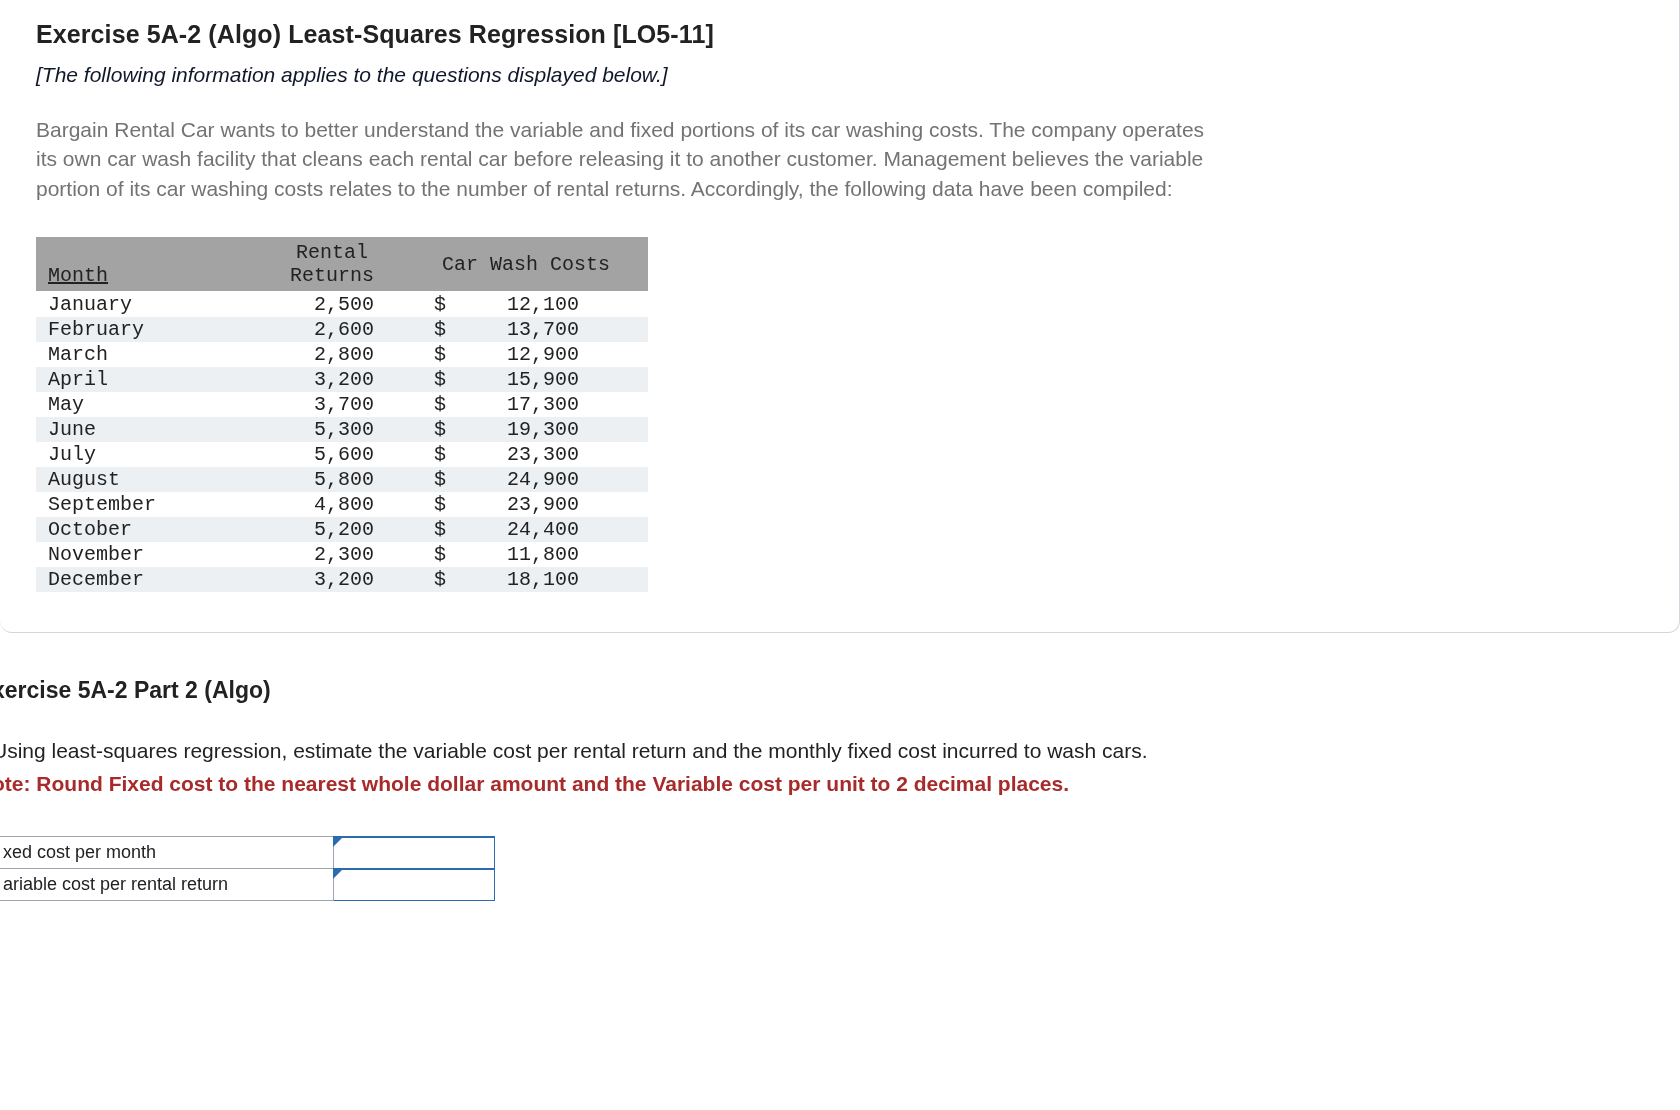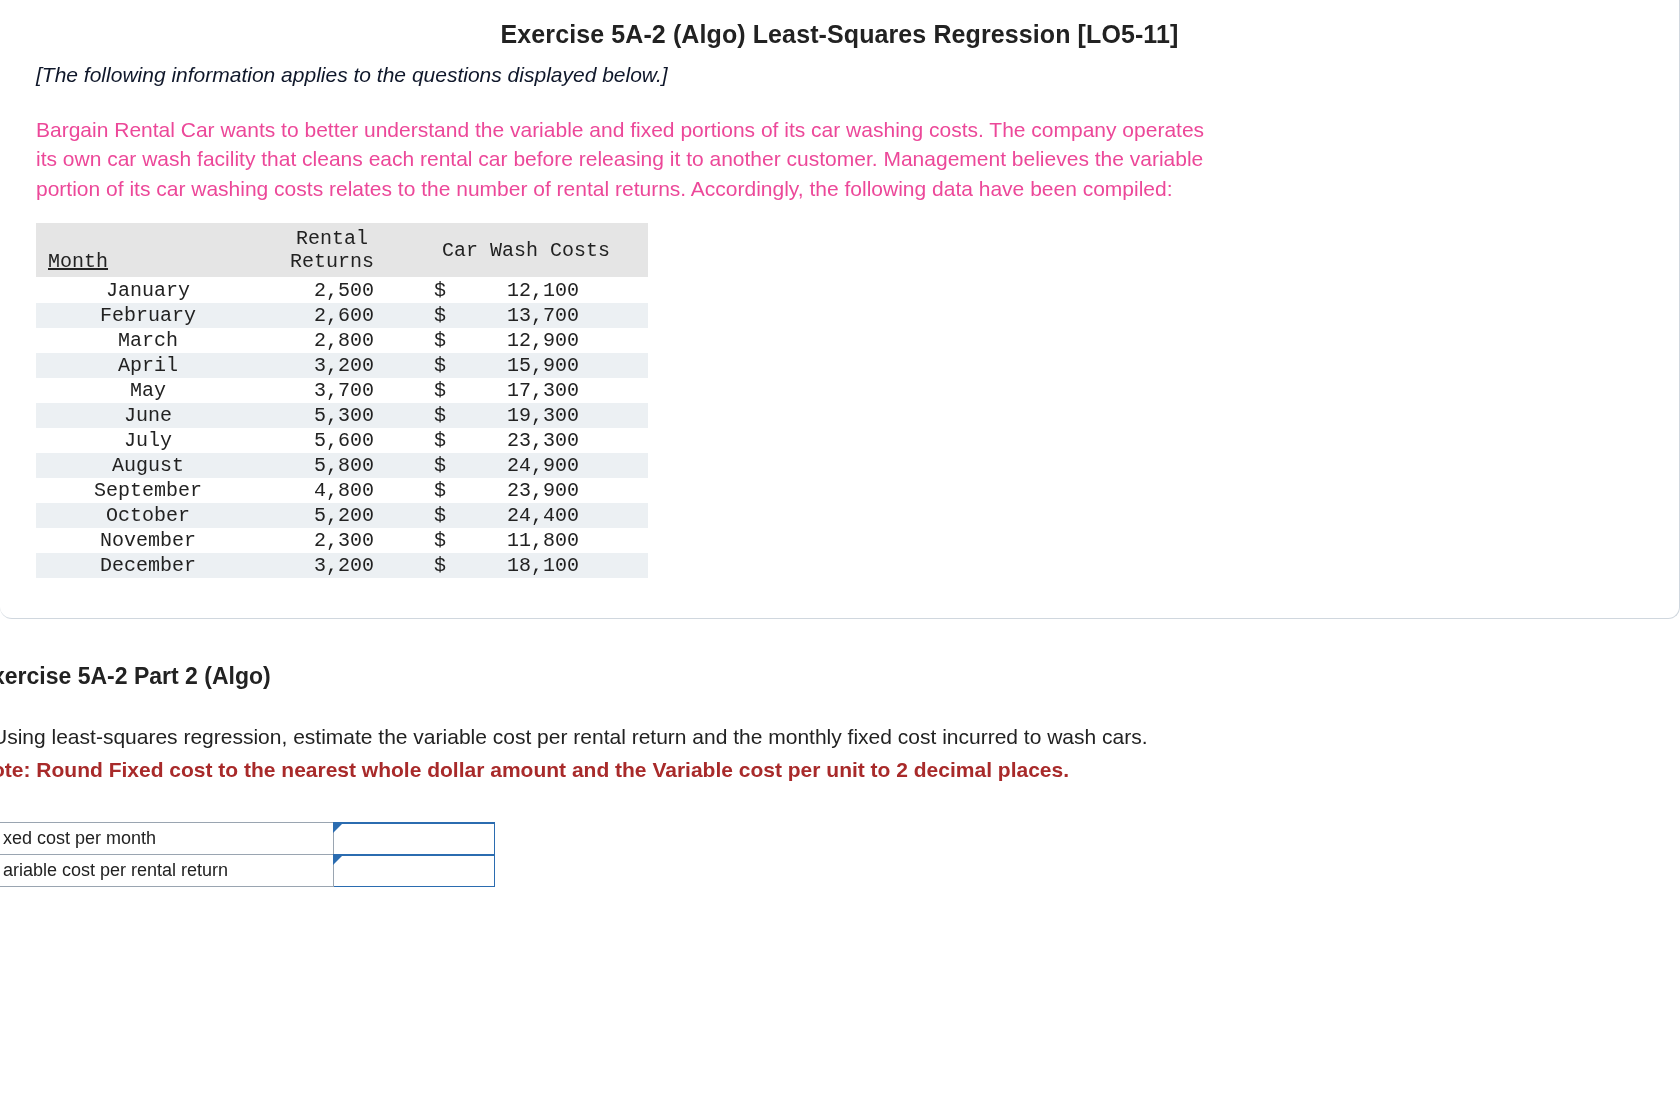--- a/index.html
+++ b/index.html
@@ -1,29 +1,29 @@
 <!DOCTYPE html>
 <html><head>
 <meta charset="utf-8">
 <style>
   html,body{margin:0;padding:0;width:1680px;height:1110px;background:#fff;font-family:"Helvetica Neue",Arial,sans-serif;color:#1a1a1a;}
   .page{padding:0;position:relative;}
   .content-box{border:1px solid #d0d7de;border-top:none;border-left:none;border-radius:0 0 12px 12px;padding:20px 36px 40px 36px;}
-  .title{font-size:25px;font-weight:700;color:#222;margin:0 0 14px 0;letter-spacing:0.1px;text-align:center;}
+  .title{font-size:25px;font-weight:700;color:#222;margin:0 0 14px 0;letter-spacing:0.1px;}
   .subtitle{font-style:italic;font-size:21px;color:#0f172a;margin:0 0 28px 0;}
-  .body-text{font-size:21px;color:#ec4899;line-height:1.4;margin:0 0 20px 0;max-width:1180px;}
+  .body-text{font-size:21px;color:#737373;line-height:1.4;margin:0 0 34px 0;max-width:1180px;}
   table.data{border-collapse:collapse;font-family:"Courier New",Courier,monospace;font-size:20px;color:#222;}
-  table.data th{background:#e5e5e5;font-weight:400;padding:4px 12px;border-bottom:1px solid #fff;}
+  table.data th{background:#a3a3a3;font-weight:400;padding:4px 12px;border-bottom:1px solid #fff;}
   table.data th.month{text-align:left;vertical-align:bottom;width:200px;text-decoration:underline;}
   table.data th.returns{text-align:center;width:120px;}
   table.data th.costs{text-align:center;width:220px;}
   table.data tbody tr:nth-child(odd){background:#fff;}
   table.data tbody tr:nth-child(even){background:#ecf0f3;}
   table.data td{padding:1px 12px;}
-  table.data td.month{text-align:center;}
+  table.data td.month{text-align:left;}
   table.data td.returns{text-align:right;padding-right:30px;}
   table.data td.costs-sym{padding-right:0;text-align:right;width:30px;}
   table.data td.costs-val{text-align:center;padding-left:4px;}
   .section2{padding:20px 0 0 0;}
   .part-title{font-size:23px;font-weight:700;color:#222;margin:24px 0 32px -8px;}
   .question{font-size:21px;color:#222;line-height:1.4;margin:0 0 6px -8px;max-width:1260px;}
   .note{font-size:21px;font-weight:700;color:#a82a2a;margin:0 0 40px -8px;}
   table.answer{border-collapse:collapse;font-size:18px;color:#222;margin-left:-8px;}
   table.answer td.label{border:1px solid #9aa5b1;padding:4px 10px;width:320px;}
   table.answer td.inputcell{border:1px solid #2b6cb0;border-top-width:2px;padding:0;width:160px;height:30px;position:relative;background:#fff;}

